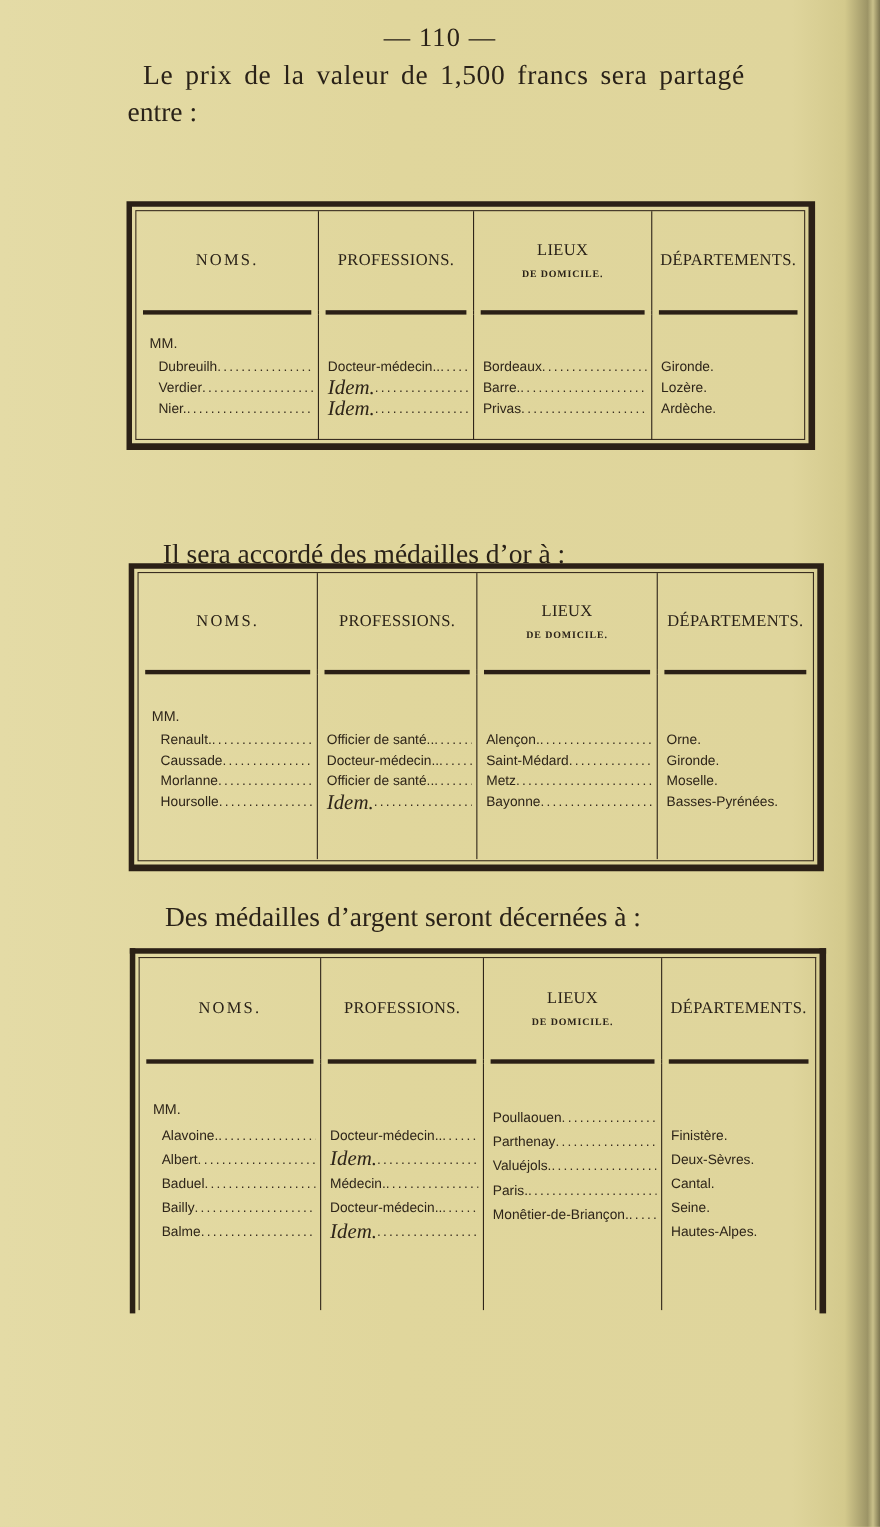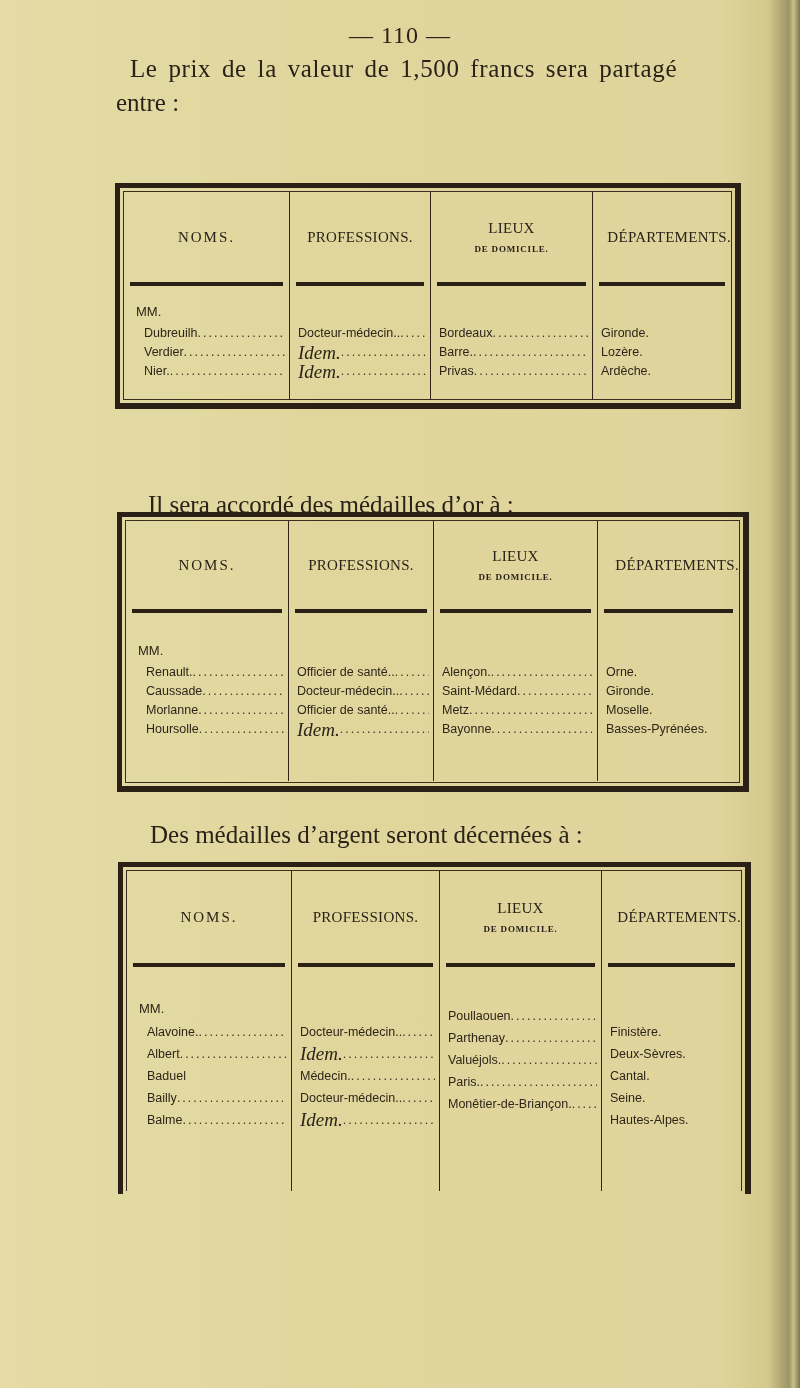--- a/index.html
+++ b/index.html
@@ -41,21 +41,21 @@
     position: relative;
   }
   .open-bottom .inner { border-bottom: none; }
   .hdr-row { display: flex; position: relative; }
   .hdr-cell {
     box-sizing: border-box;
     border-right: 1.5px solid #2f2519;
     display: flex; flex-direction: column; align-items: center; justify-content: center;
     font-size: 15px; letter-spacing: 0.3px; text-align: center;
   }
-  .hdr-cell:last-child { border-right: none; align-items: flex-end; }
+  .hdr-cell:last-child { border-right: none; }
   .hdr-cell .sub { font-size: 9px; font-weight: bold; letter-spacing: 0.8px; margin-top: 8px; }
   .hdr-cell .main { line-height: 1; }
   .rule-row { display: flex; height: 4px; }
   .rule-seg { box-sizing: border-box; border-right: 1.5px solid #2f2519; position: relative; }
   .rule-seg:last-child { border-right: none; }
   .rule-seg::after {
     content: ""; position: absolute; left: 6px; right: 6px; top: 0; height: 4px; background: #2b2016;
   }
   .body-row { display: flex; }
   .body-col {
@@ -321,21 +321,21 @@
         <div class="mm">MM.</div>
         <div>
             <div class="cell name-cell" style="height: 22px; line-height: 22px;">
               <span class="txt">Alavoine.</span>
               <span class="dots"></span>
             </div>
             <div class="cell name-cell" style="height: 22px; line-height: 22px; justify-content: flex-end;">
               <span class="txt">Albert</span>
               <span class="dots"></span>
             </div>
-            <div class="cell name-cell" style="height: 22px; line-height: 22px; flex-direction: column;">
+            <div class="cell name-cell" style="height: 22px; line-height: 22px;">
               <span class="txt">Baduel</span>
               <span class="dots"></span>
             </div>
             <div class="cell name-cell" style="height: 22px; line-height: 22px;">
               <span class="txt">Bailly</span>
               <span class="dots"></span>
             </div>
             <div class="cell name-cell" style="height: 22px; line-height: 22px;">
               <span class="txt">Balme</span>
               <span class="dots"></span>

